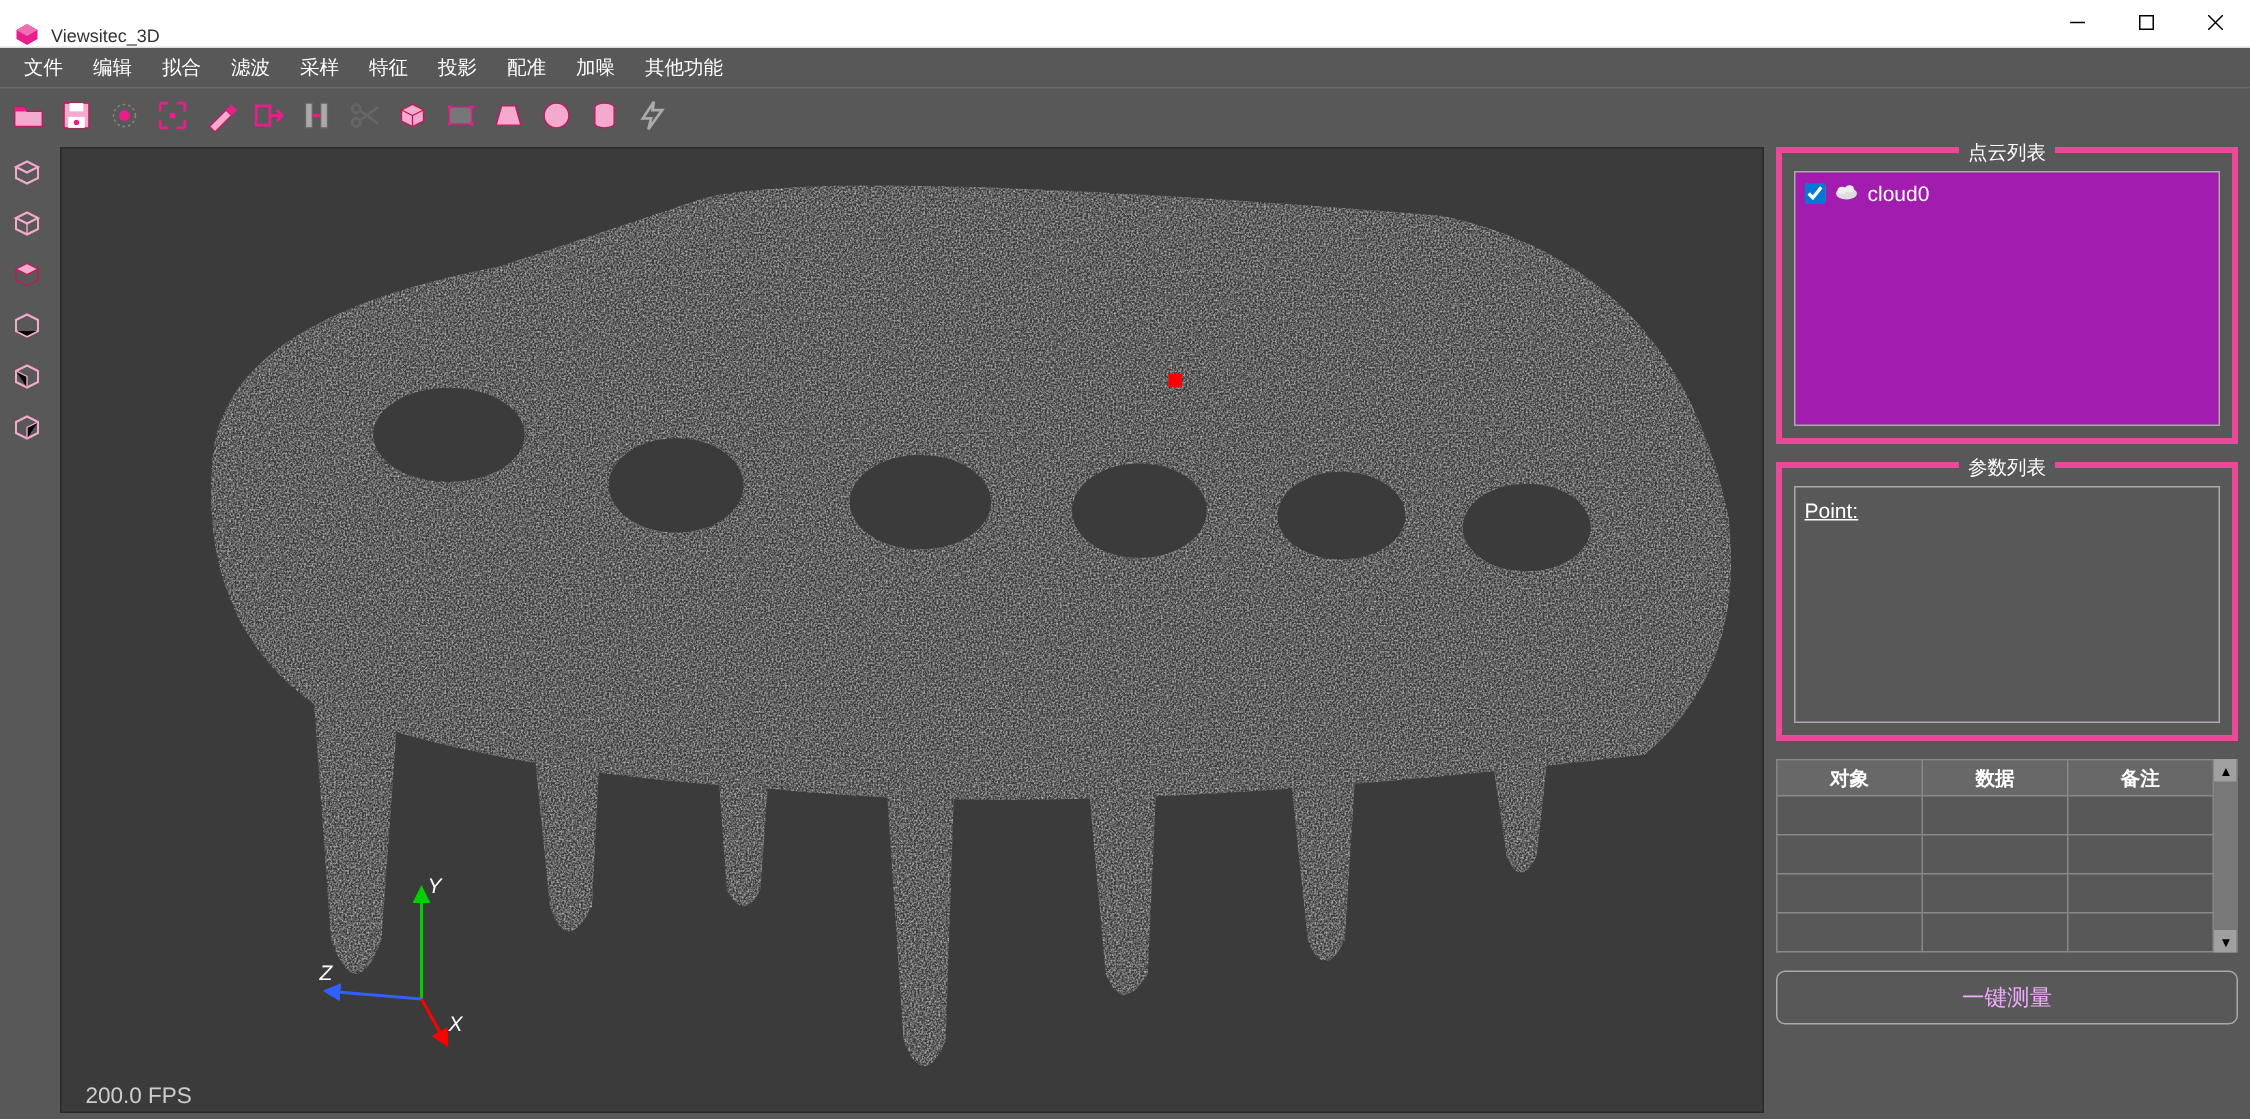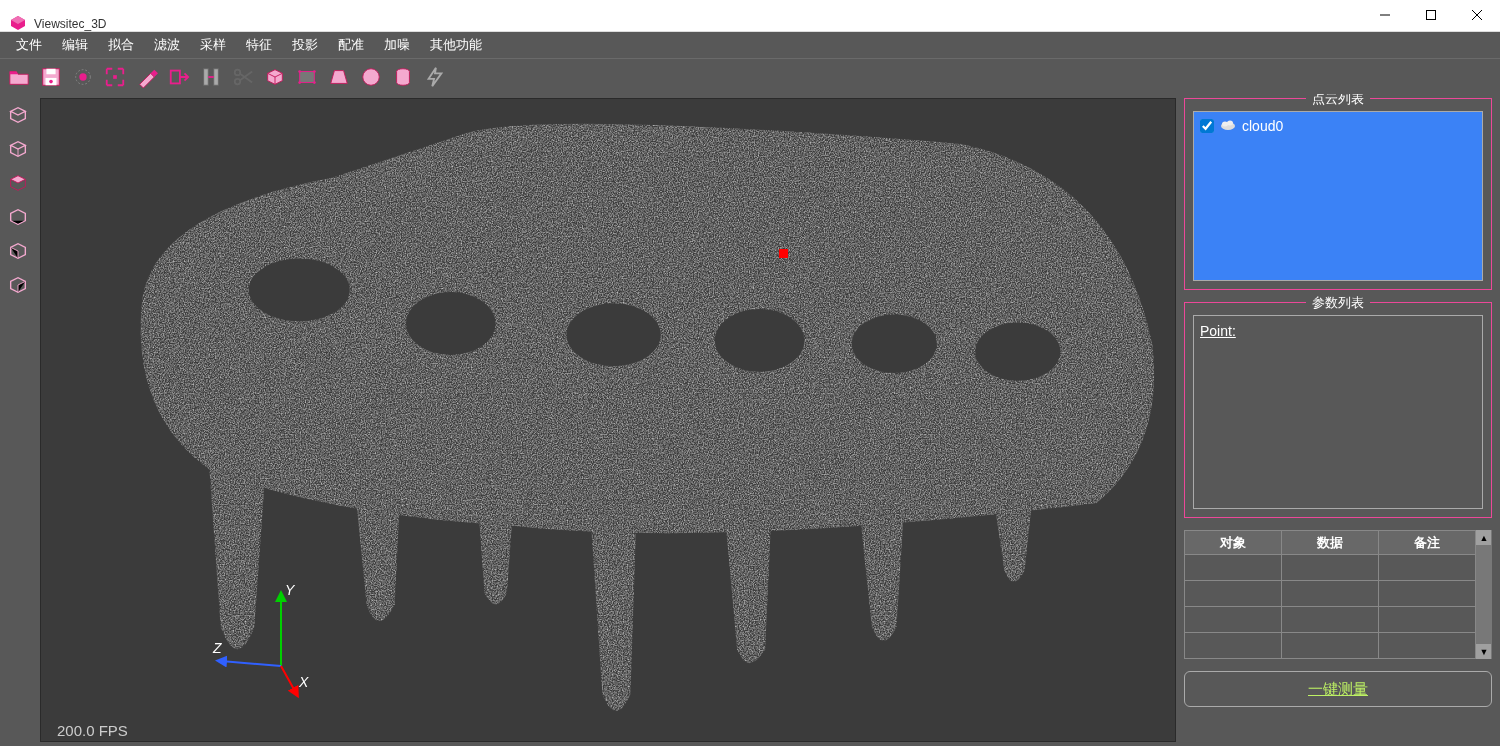--- a/index.html
+++ b/index.html
@@ -31,35 +31,35 @@
 
   
   .viewport { flex: 1; margin: 4px; background: #3b3b3b; position: relative; overflow: hidden; border: 1px solid #2a2a2a; }
   .point-cloud { position: absolute; inset: 0; }
   .red-marker { position: absolute; width: 9px; height: 9px; background: #ff0000; left: 738px; top: 150px; }
   .fps-label { position: absolute; bottom: 2px; left: 16px; color: #ccc; font-size: 15px; }
   .axis { position: absolute; left: 170px; bottom: 40px; }
 
   
   .right-panel { width: 320px; padding: 4px 8px 8px 4px; display: flex; flex-direction: column; gap: 12px; overflow: hidden; }
-  .group { border: 1px solid #ec4899; position: relative; padding: 12px 8px 8px 8px; }
+  .group { border: 4px solid #ec4899; position: relative; padding: 12px 8px 8px 8px; }
   .group-title { position: absolute; top: -9px; left: 50%; transform: translateX(-50%); background: #585858; color: #fff; font-size: 13px; padding: 0 6px; }
-  .cloud-list { height: 170px; border: 1px solid #aaa; background: #3b82f6; padding: 6px; }
+  .cloud-list { height: 170px; border: 1px solid #aaa; background: #a21caf; padding: 6px; }
   .cloud-item { display: flex; align-items: center; gap: 6px; color: #fff; font-size: 14px; }
   .cloud-item input[type=checkbox] { accent-color: #0078d4; width: 14px; height: 14px; }
 
-  .param-box { height: 194px; border: 1px solid #aaa; padding: 6px; color: #fff; font-size: 14px; line-height: 1.4; text-decoration: underline; }
+  .param-box { height: 158px; border: 1px solid #aaa; padding: 6px; color: #fff; font-size: 14px; line-height: 1.4; text-decoration: underline; }
   .data-table { width: 100%; border-collapse: collapse; }
   .data-table th { background: #686868; color: #fff; font-weight: bold; font-size: 13px; border: 1px solid #888; height: 24px; }
   .data-table td { border: 1px solid #888; height: 26px; background: #585858; }
   .table-scroll-wrap { display: flex; }
   .table-scroll { width: 17px; background: #787878; display: flex; flex-direction: column; justify-content: space-between; align-items: center; }
   .scroll-arrow { width: 15px; height: 15px; background: #a0a0a0; display:flex; align-items:center; justify-content:center; font-size:9px; cursor:pointer; }
 
-  .measure-btn { height: 36px; border: 1px solid #aaa; border-radius: 6px; background: #585858; color: #bef264; font-size: 15px; display: flex; align-items: center; justify-content: center; cursor: pointer; text-decoration: underline; }
+  .measure-btn { height: 36px; border: 1px solid #aaa; border-radius: 6px; background: #585858; color: #f0abfc; font-size: 15px; display: flex; align-items: center; justify-content: center; cursor: pointer; }
 </style>
 </head>
 <body>
 
 <div class="window">
 
   <div class="titlebar">
     <span class="app-icon">
       <svg viewBox="0 0 16 16">
           <polygon points="8,1 15,5 15,11 8,15 1,11 1,5" fill="#e91e8c"></polygon>

